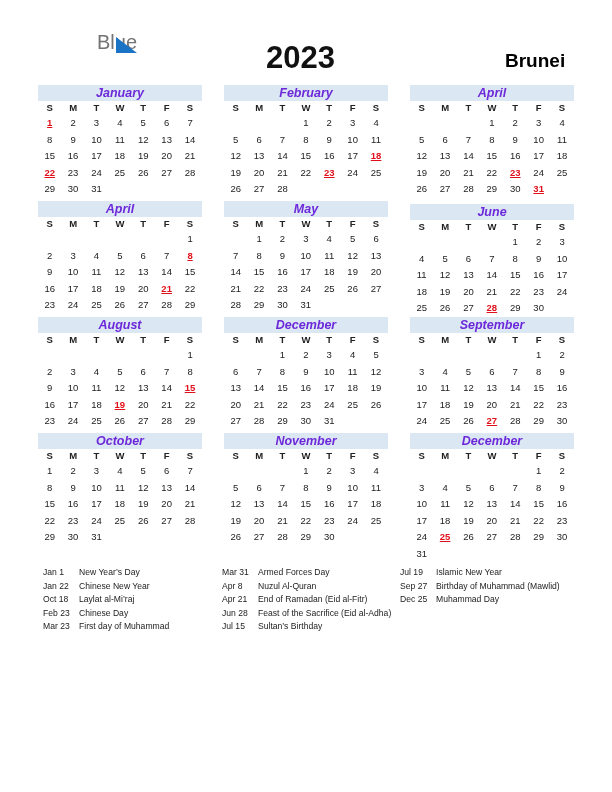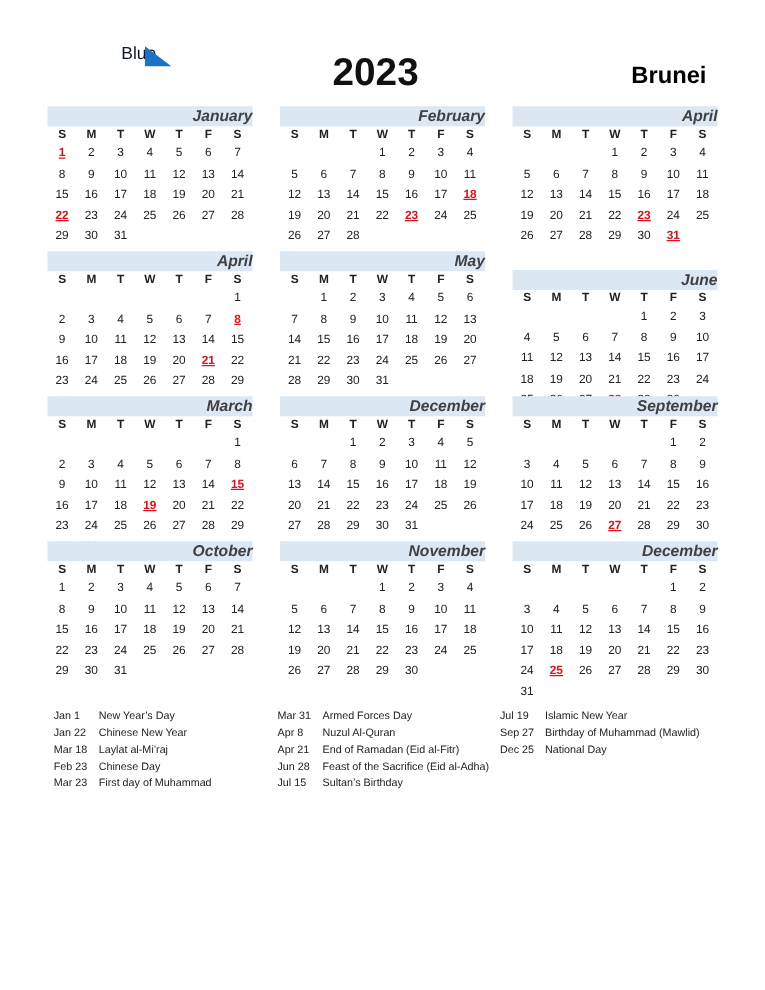--- a/index.html
+++ b/index.html
@@ -1,24 +1,24 @@
 <!DOCTYPE html>
 <html><head>
 <meta charset="utf-8">
 <style>
   html,body{margin:0;padding:0;background:#fff;}
   body{width:612px;height:792px;position:relative;font-family:"Liberation Sans",sans-serif;color:#222;overflow:hidden;}
   .logo{position:absolute;left:42px;top:33px;}
   .logo .g{font-size:21px;color:#1a1a1a;line-height:21px;letter-spacing:-0.3px;}
-  .logo .b{font-size:14px;color:#0f172a;line-height:18px;margin-left:55px;}
+  .logo .b{font-size:20px;color:#737373;line-height:18px;margin-left:55px;}
   .logo .tri{position:absolute;left:74px;top:4px;width:0;height:0;border-left:21px solid #1a73c5;border-top:16px solid transparent;}
   .year{position:absolute;left:266px;top:40px;font-size:31px;font-weight:bold;color:#111;}
   .country{position:absolute;left:505px;top:50px;font-size:19px;font-weight:bold;color:#000000;}
   .month{position:absolute;width:164px;}
-  .mhead{height:16px;background:#dbe8f4;text-align:right;font-weight:bold;font-style:italic;font-size:12.5px;line-height:16px;color:#404040;}
+  .mhead{height:16px;background:#dbe8f4;text-align:center;font-weight:bold;font-style:italic;font-size:12.5px;line-height:16px;color:#6d28d9;}
   .grid{display:grid;grid-template-columns:repeat(7,23.4px);font-size:9.5px;}
   .grid span{display:block;height:16.5px;line-height:16.5px;text-align:center;}
   .grid .dow{font-weight:bold;height:14px;line-height:14px;}
   .grid .hol{color:#e0101a;font-weight:bold;text-decoration:underline;}
   .hols{position:absolute;top:566px;font-size:8.6px;color:#222;}
   .hols .row{height:13.5px;line-height:13.5px;display:flex;}
   .hols .d{display:inline-block;width:36px;}
 </style>
 </head>
 <body>
@@ -248,21 +248,21 @@
         <span class="">24</span>
         <span class="">25</span>
         <span class="">26</span>
         <span class="">27</span>
         <span class="">28</span>
         <span class="">29</span>
         <span class="">30</span>
         <span class="">31</span>
       </div>
     </div>
-    <div class="month" style="left: 410px; top: 216px;">
+    <div class="month" style="left: 410px; top: 204px;">
       <div class="mhead">June</div>
       <div class="grid">
         <span class="dow">S</span>
         <span class="dow">M</span>
         <span class="dow">T</span>
         <span class="dow">W</span>
         <span class="dow">T</span>
         <span class="dow">F</span>
         <span class="dow">S</span>
         <span></span>
@@ -295,21 +295,21 @@
         <span class="">24</span>
         <span class="">25</span>
         <span class="">26</span>
         <span class="">27</span>
         <span class="hol">28</span>
         <span class="">29</span>
         <span class="">30</span>
       </div>
     </div>
     <div class="month" style="left: 38px; top: 317px;">
-      <div class="mhead">March</div>
+      <div class="mhead">August</div>
       <div class="grid">
         <span class="dow">S</span>
         <span class="dow">M</span>
         <span class="dow">T</span>
         <span class="dow">W</span>
         <span class="dow">T</span>
         <span class="dow">F</span>
         <span class="dow">S</span>
         <span></span>
         <span></span>
@@ -583,21 +583,21 @@
     <div class="hols" style="left: 43px;">
       <div class="row">
         <span class="d">Jan 1</span>
         <span>New Year’s Day</span>
       </div>
       <div class="row">
         <span class="d">Jan 22</span>
         <span>Chinese New Year</span>
       </div>
       <div class="row">
-        <span class="d">Mar 18</span>
+        <span class="d">Oct 18</span>
         <span>Laylat al-Mi’raj</span>
       </div>
       <div class="row">
         <span class="d">Feb 23</span>
         <span>Chinese Day</span>
       </div>
       <div class="row">
         <span class="d">Mar 23</span>
         <span>First day of Muhammad</span>
       </div>
@@ -628,16 +628,16 @@
       <div class="row">
         <span class="d">Jul 19</span>
         <span>Islamic New Year</span>
       </div>
       <div class="row">
         <span class="d">Sep 27</span>
         <span>Birthday of Muhammad (Mawlid)</span>
       </div>
       <div class="row">
         <span class="d">Dec 25</span>
-        <span>National Day</span>
+        <span>Muhammad Day</span>
       </div>
     </div>
   </div>
 
 </body></html>

